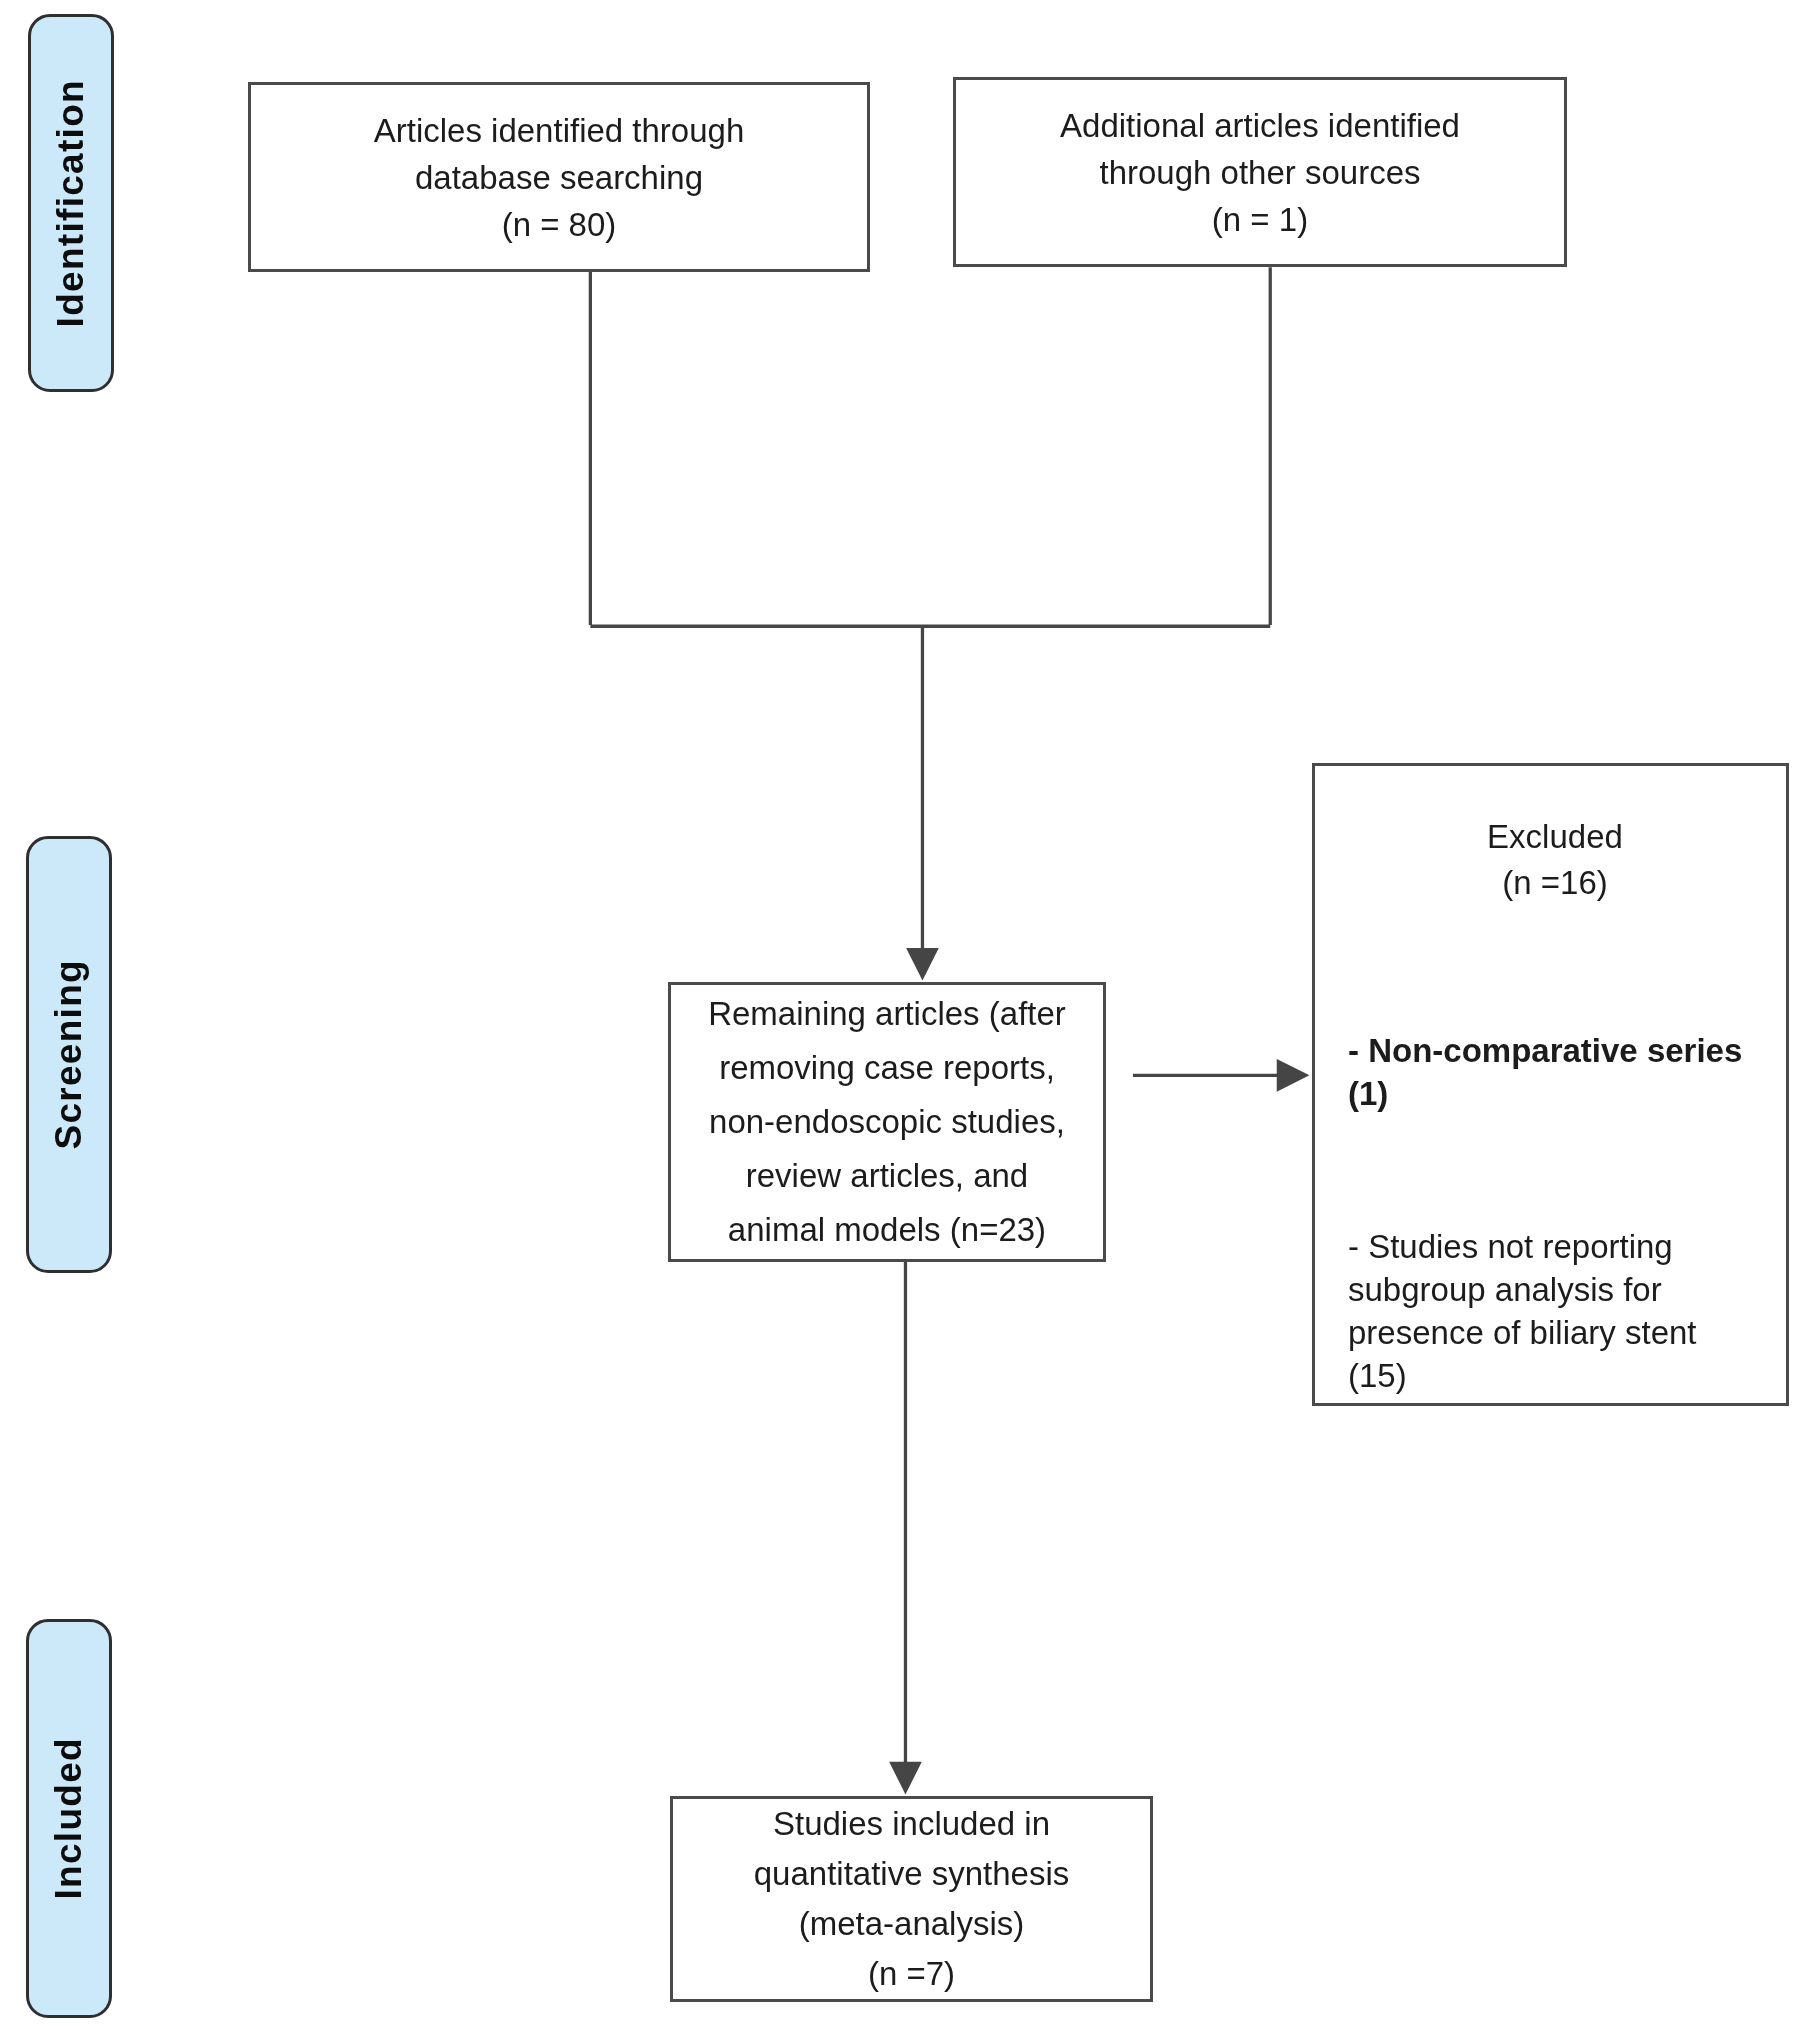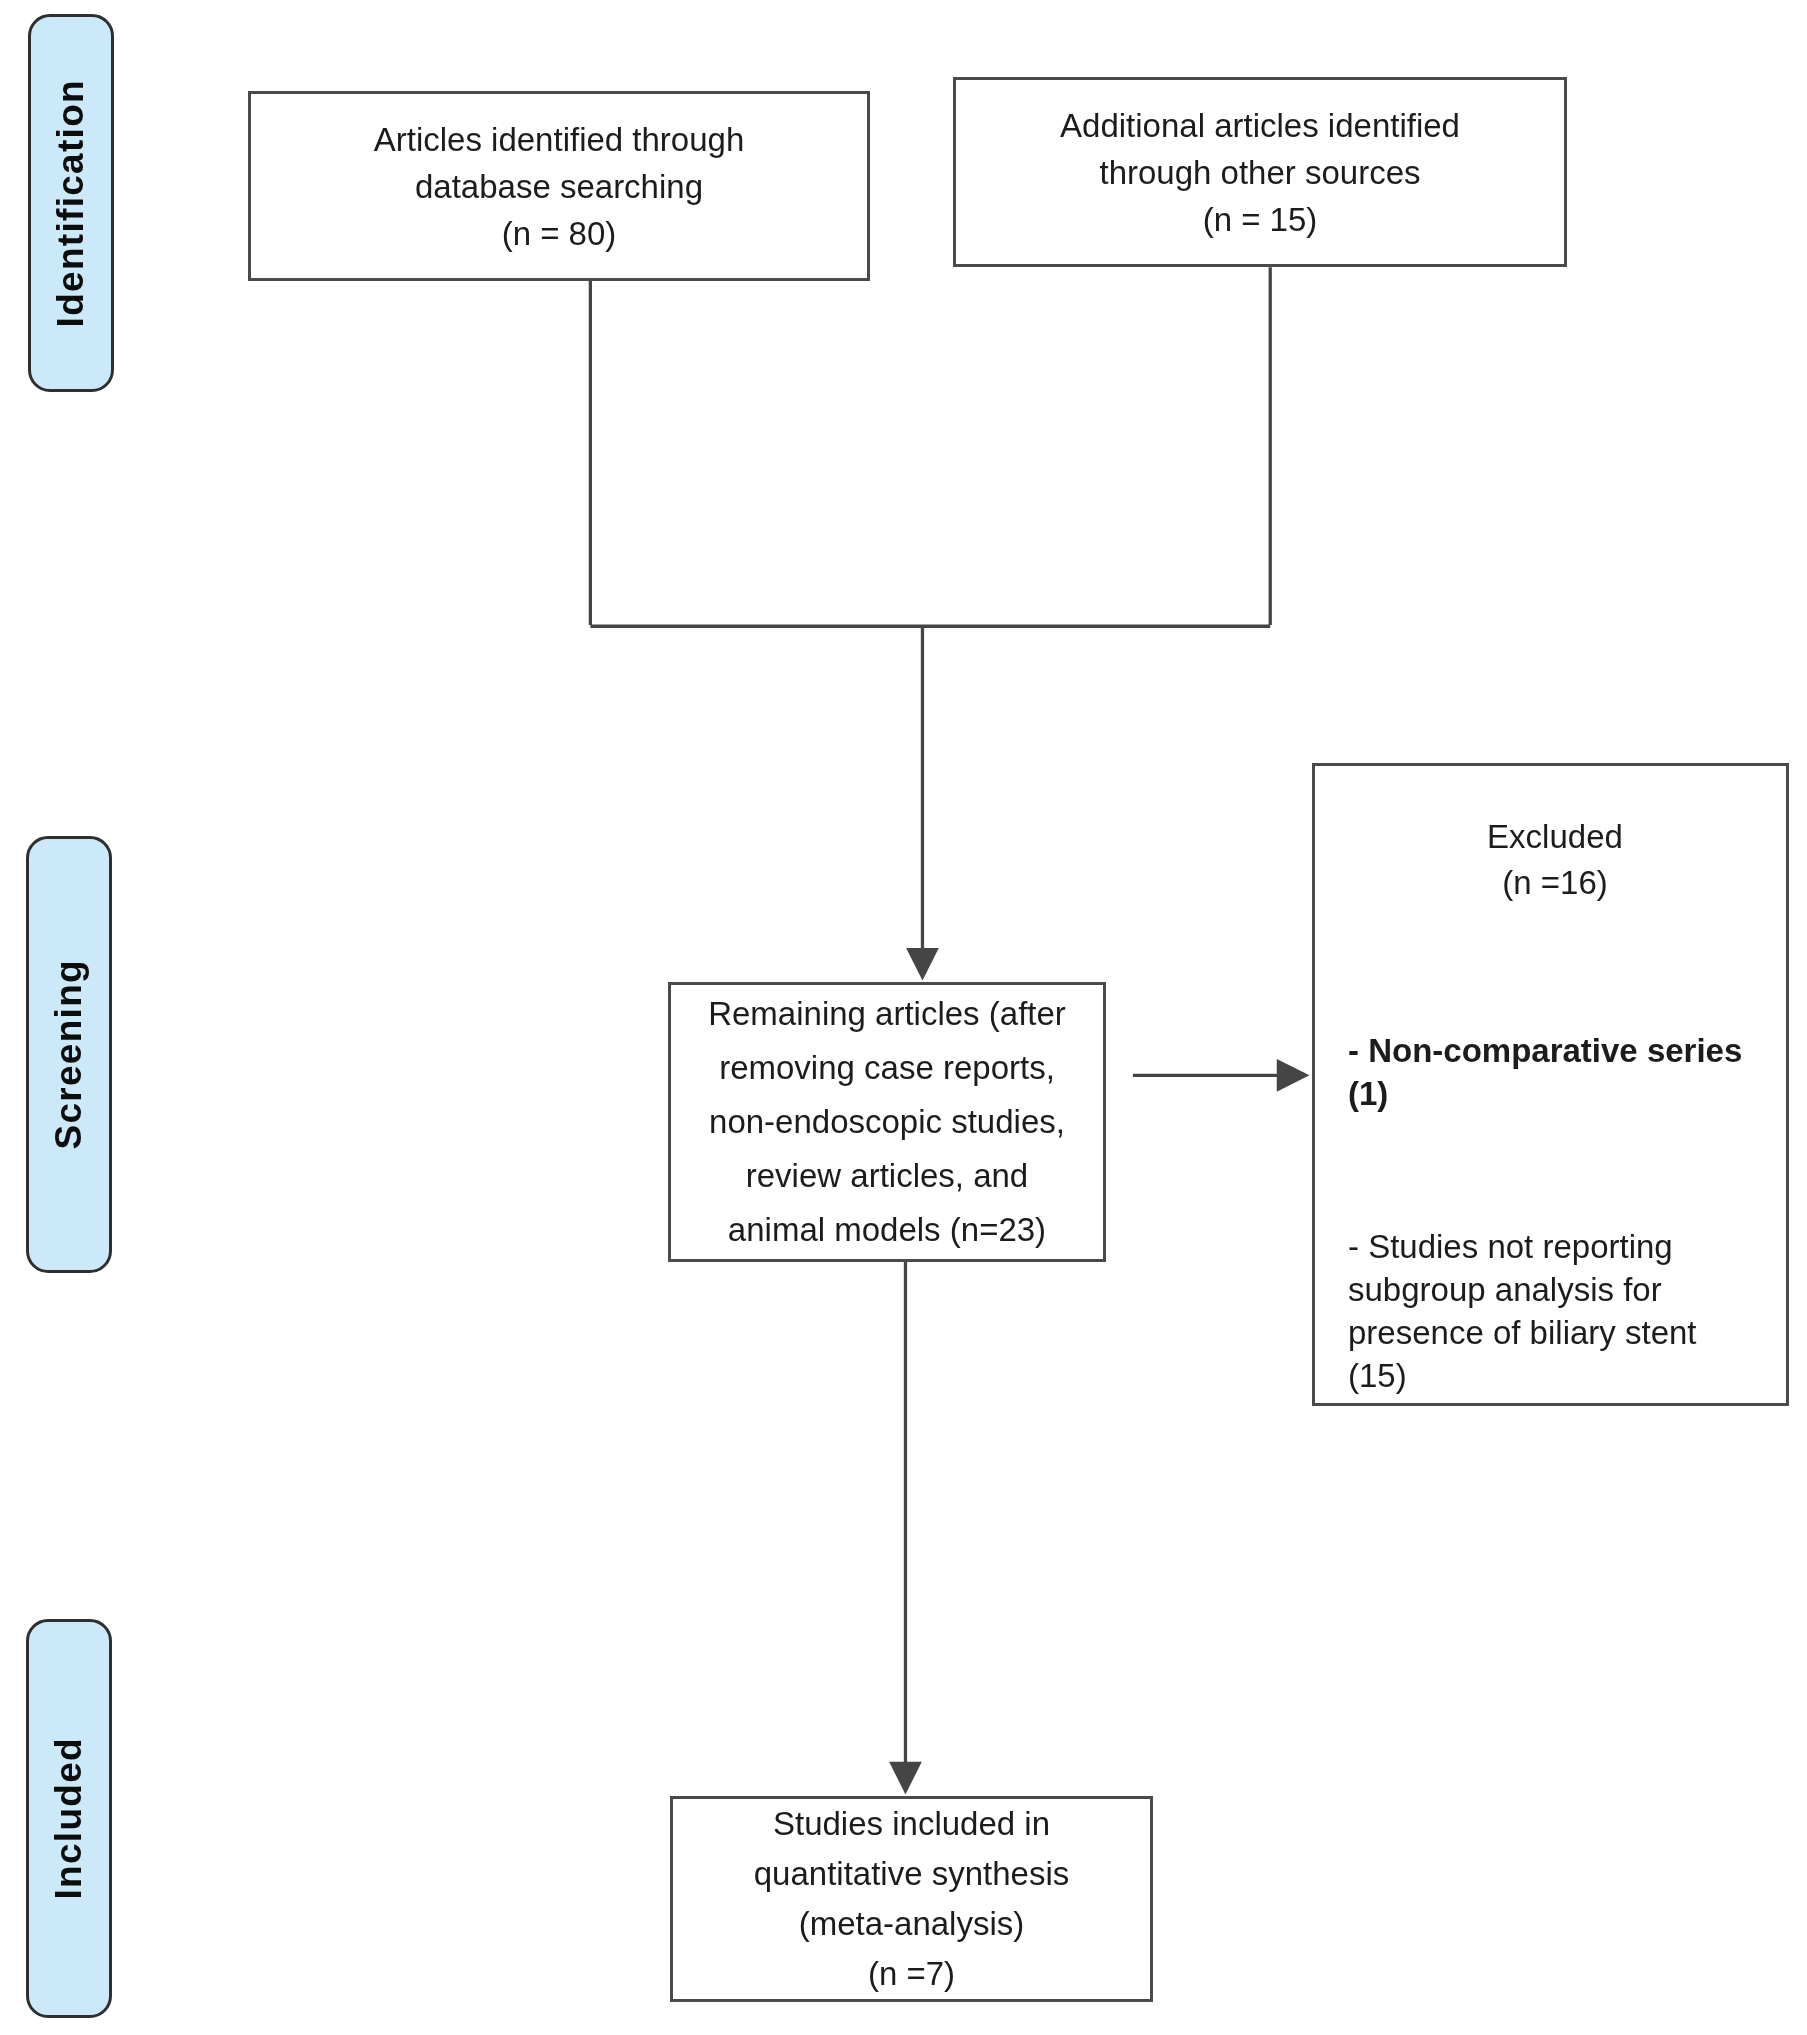--- a/index.html
+++ b/index.html
@@ -105,27 +105,27 @@
     <line x1="1411" y1="958" x2="1411" y2="1455"></line>
     <polygon points="1411,1500 1386,1450 1436,1450"></polygon>
 
     <line x1="1733" y1="1645" x2="1958" y2="1645"></line>
     <polygon points="2003,1645 1953,1620 1953,1670"></polygon>
 
     <line x1="1385" y1="1930" x2="1385" y2="2700"></line>
     <polygon points="1385,2745 1360,2695 1410,2695"></polygon>
   </svg>
 
-  <div class="fbox small-line" style="left:248px;top:91px;width:622px;height:190px;">Articles identified through
+  <div class="fbox small-line" style="left:248px;top:82px;width:622px;height:190px;">Articles identified through
 database searching
 (n = 80)</div>
 
   <div class="fbox small-line" style="left:953px;top:77px;width:614px;height:190px;">Additional articles identified
 through other sources
-(n = 15)</div>
+(n = 1)</div>
 
   <div class="fbox mid-line" style="left:668px;top:982px;width:438px;height:280px;">Remaining articles (after
 removing case reports,
 non-endoscopic studies,
 review articles, and
 animal models (n=23)</div>
 
   <div class="fbox" id="excluded-box" style="left:1312px;top:763px;width:477px;height:643px;">
     <div class="ex-title">Excluded
 (n =16)</div>

